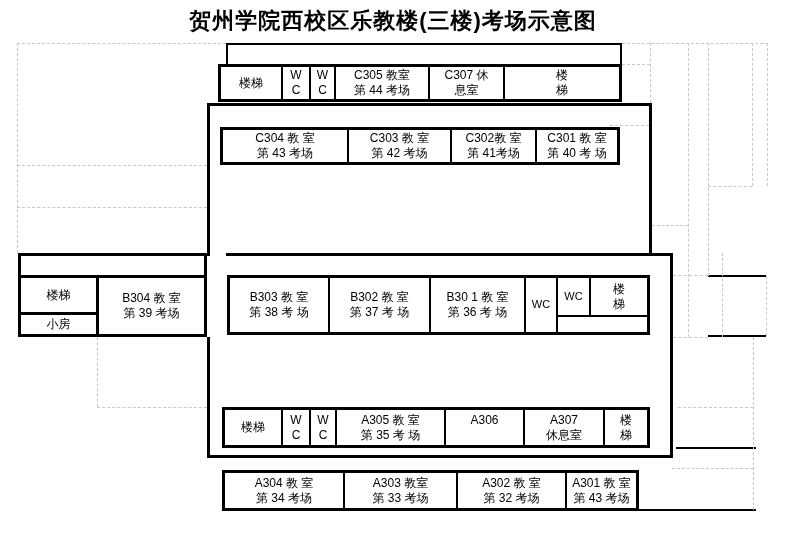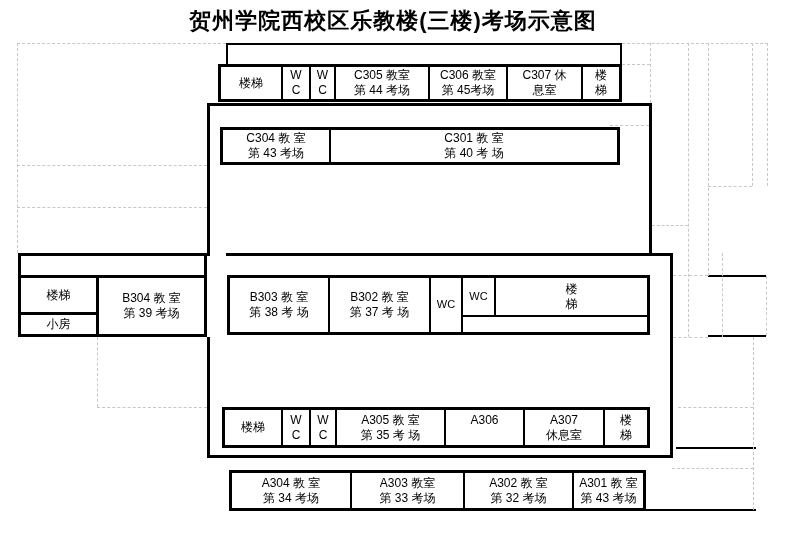--- a/index.html
+++ b/index.html
@@ -39,38 +39,42 @@
       <span>C</span>
     </div>
     <div class="cell" style="width:25px">
       <span>W</span>
       <span>C</span>
     </div>
     <div class="cell" style="width:94px">
       <span>C305 教室</span>
       <span>第 44 考场</span>
     </div>
-    <div class="cell" style="width:78px">
-      <span>C306 教室</span>
-      <span>第 45考场</span>
-    </div>
     <div class="cell" style="width:75px">
       <span>C307 休</span>
       <span>息室</span>
     </div>
     <div class="cell grow">
       <span>楼</span>
       <span>梯</span>
     </div>
   </div>
 
   <div class="box" style="left:220px;top:127px;width:400px;height:38px;">
-    <div class="cell" style="width:108px">
+    <div class="cell" style="width:126px">
       <span>C304 教 室</span>
       <span>第 43 考场</span>
+    </div>
+    <div class="cell" style="width:103px">
+      <span>C303 教 室</span>
+      <span>第 42 考场</span>
+    </div>
+    <div class="cell" style="width:85px">
+      <span>C302教 室</span>
+      <span>第 41考场</span>
     </div>
     <div class="cell grow">
       <span>C301 教 室</span>
       <span>第  40 考 场</span>
     </div>
   </div>
 
   <div class="box" style="left:18px;top:253px;width:189px;height:84px;flex-direction:column;">
     <div style="height:19px;border-bottom:3px solid #000;"></div>
     <div class="row grow">
@@ -91,20 +95,24 @@
 
   <div class="box" style="left:227px;top:275px;width:423px;height:60px;">
     <div class="cell" style="width:100px">
       <span>B303 教 室</span>
       <span>第 38 考 场</span>
     </div>
     <div class="cell" style="width:101px">
       <span>B302 教 室</span>
       <span>第 37 考 场</span>
     </div>
+    <div class="cell" style="width:95px">
+      <span>B30 1 教 室</span>
+      <span>第 36 考 场</span>
+    </div>
     <div class="cell" style="width:32px;font-size:11px;">
       <span>WC</span>
     </div>
     <div class="col grow">
       <div class="row grow" style="border-bottom:2px solid #000;">
         <div class="cell" style="width:33px;font-size:11px;">
           <span>WC</span>
         </div>
         <div class="cell grow" style="border-right:none;">
           <span>楼</span>
@@ -137,21 +145,21 @@
     <div class="cell" style="width:80px">
       <span>A307</span>
       <span>休息室</span>
     </div>
     <div class="cell grow">
       <span>楼</span>
       <span>梯</span>
     </div>
   </div>
 
-  <div class="box" style="left:229px;top:470px;width:417px;height:41px;">
+  <div class="box" style="left:222px;top:470px;width:417px;height:41px;">
     <div class="cell" style="width:120px">
       <span>A304 教 室</span>
       <span>第 34 考场</span>
     </div>
     <div class="cell" style="width:113px">
       <span>A303 教室</span>
       <span>第 33 考场</span>
     </div>
     <div class="cell" style="width:109px">
       <span>A302 教 室</span>

